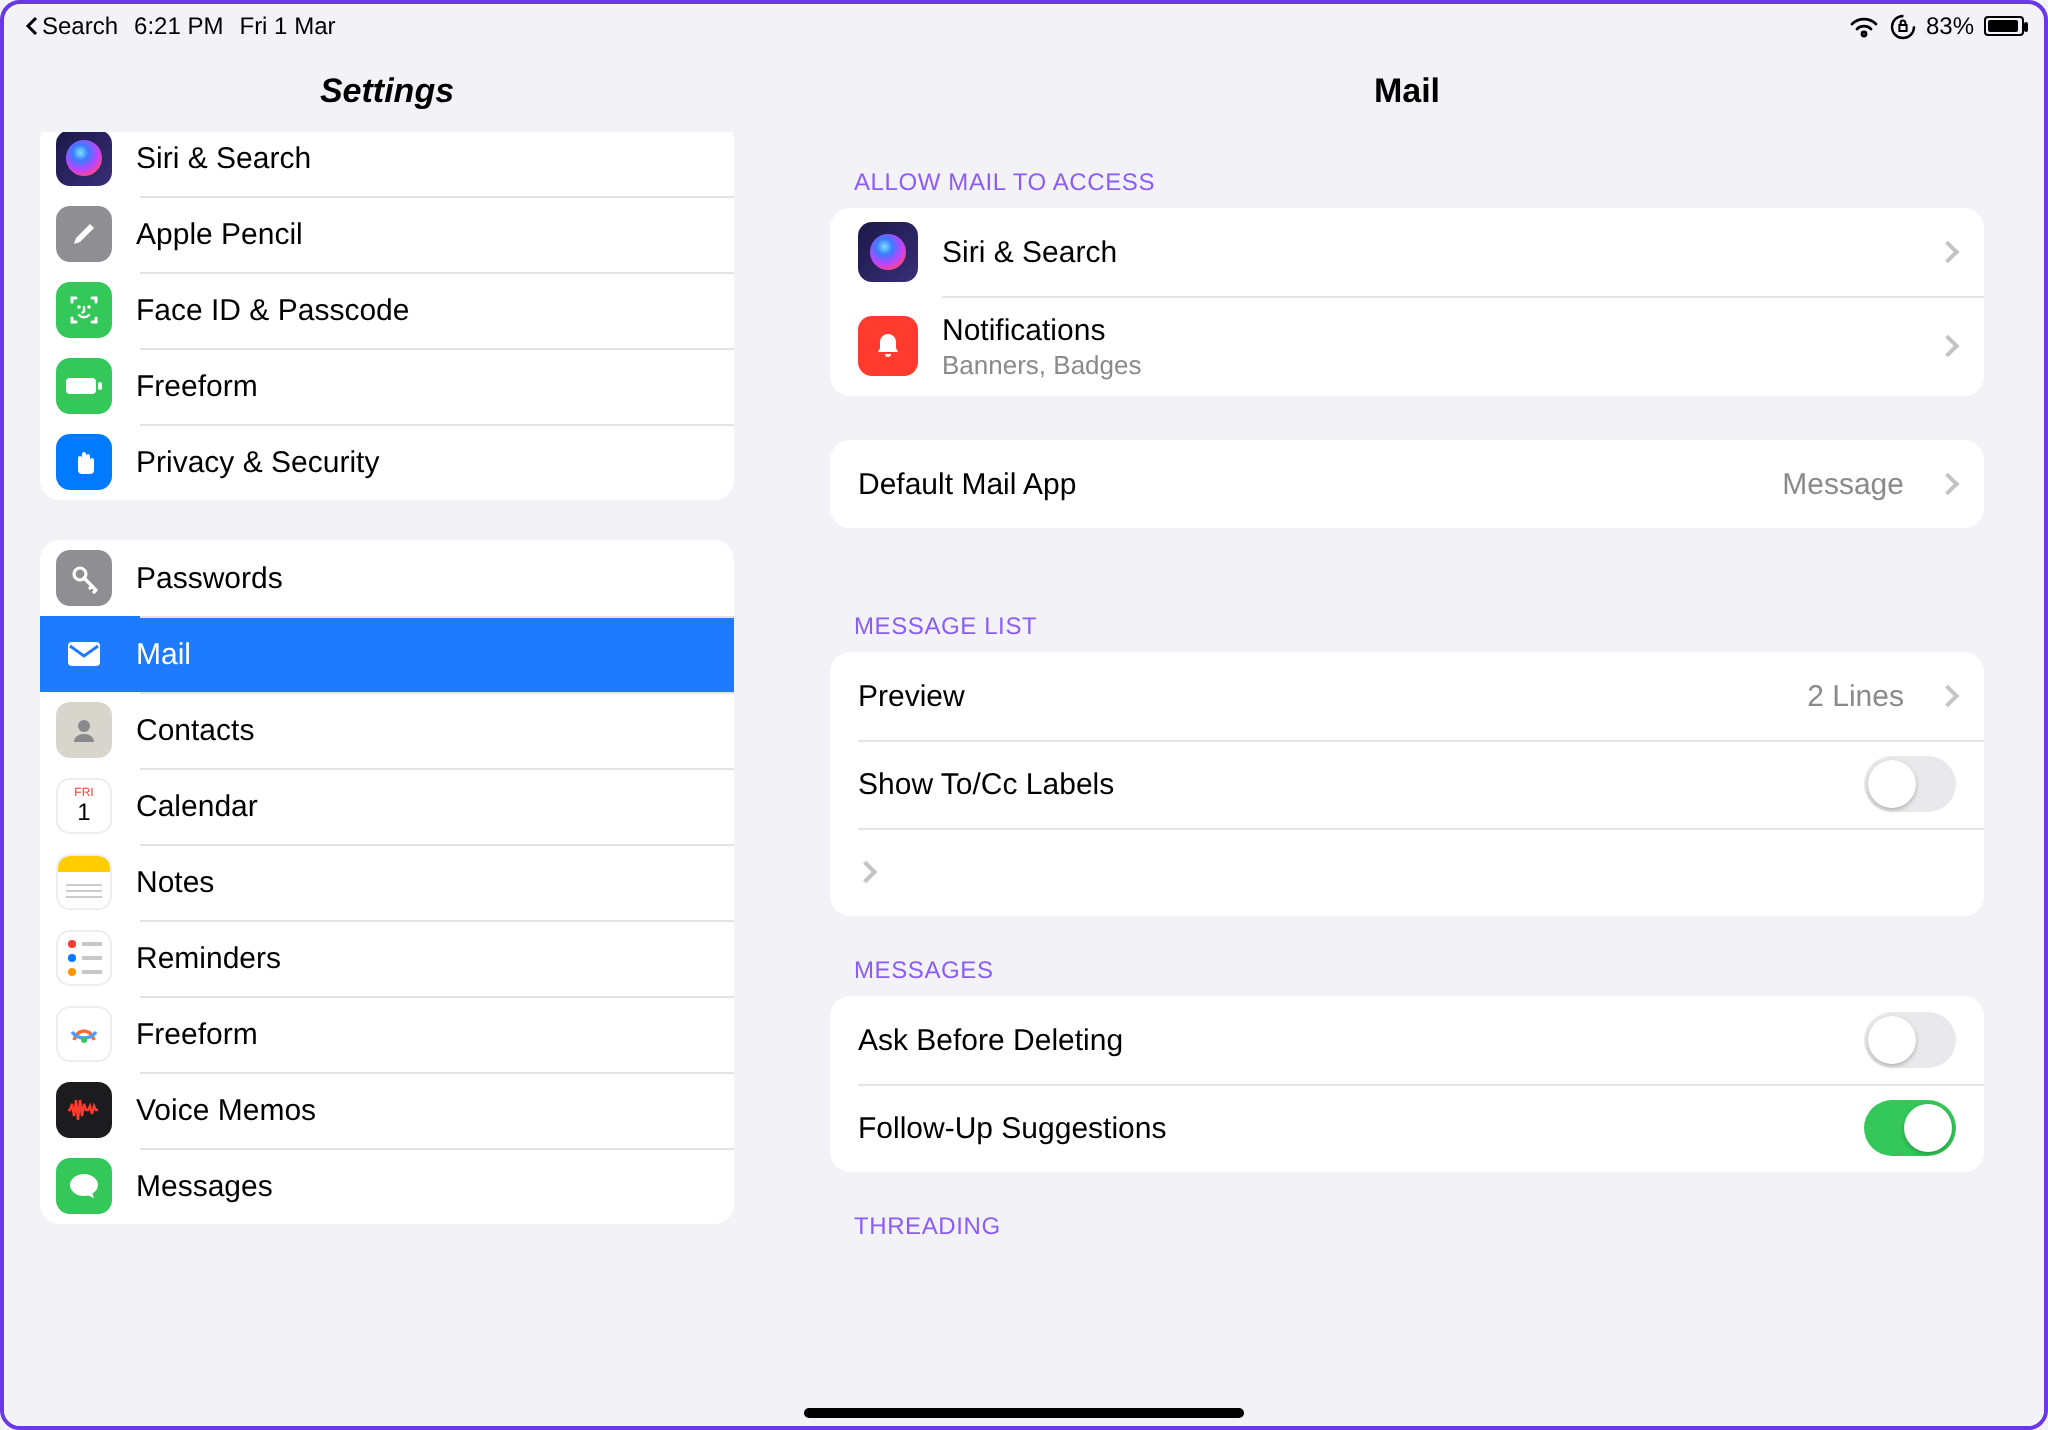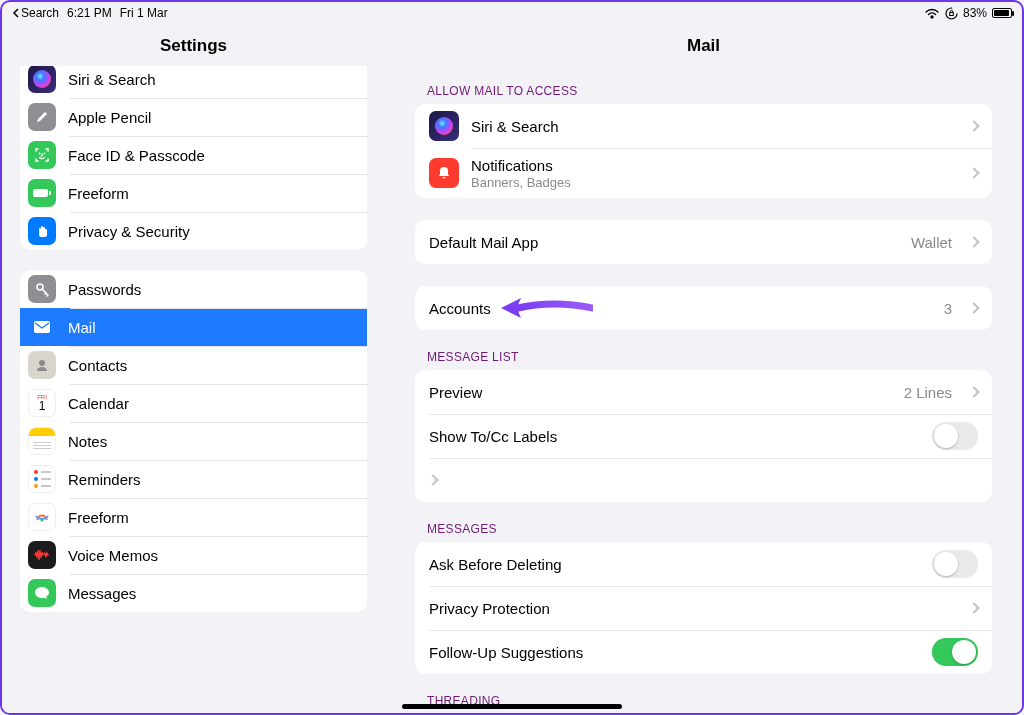--- a/index.html
+++ b/index.html
@@ -5,35 +5,35 @@
   * { box-sizing: border-box; margin: 0; padding: 0; font-family: -apple-system, "Helvetica Neue", Arial, sans-serif; }
   body { width: 1024px; height: 715px; overflow: hidden; background:#f2f2f7; border:2px solid #6a38e8; border-radius:10px; position:relative;}
   
   .statusbar { position:absolute; top:0; left:0; right:0; height:22px; display:flex; justify-content:space-between; align-items:center; padding:0 10px; font-size:12px; font-weight:500; color:#000;}
   .statusbar .left { display:flex; gap:8px; align-items:center;}
   .statusbar .right { display:flex; gap:5px; align-items:center;}
   .back-group{display:flex;align-items:center;gap:1px;}
   
   .container { position:absolute; top:22px; bottom:0; left:0; right:0; display:flex;}
   .sidebar { width:383px; background:#f2f2f7; display:flex; flex-direction:column;}
-  .sidebar-title { text-align:center; font-weight:700; font-size:17px; padding:12px 0 10px;}
+  .sidebar-title { text-align:center; font-weight:700; font-size:17px; padding:12px 0 10px;font-style:italic;}
   .sidebar-scroll{flex:1; overflow:hidden; padding:0 18px 0 18px;}
   .group { background:#fff; border-radius:10px; margin-bottom:20px; overflow:hidden;}
   .group.tight{margin-bottom:18px;}
   .row { display:flex; align-items:center; height:38px; padding:0 10px 0 8px; gap:12px; position:relative; cursor:pointer;}
   .row + .row::before { content:""; position:absolute; left:50px; right:0; top:0; height:1px; background:#e3e3e6;}
   .row.selected{background:#1e7bff;}
   .row.selected .label{color:#fff;}
   .icon { width:28px; height:28px; border-radius:7px; display:flex; align-items:center; justify-content:center; flex-shrink:0; font-size:15px; color:#fff;}
   .label { font-size:15px; color:#000;}
   
   .detail { flex:1; background:#f2f2f7; position:relative; display:flex; flex-direction:column;}
   .detail-title { text-align:center; font-weight:700; font-size:17px; padding:12px 0 10px;}
   .detail-scroll{ flex:1; overflow:hidden; padding:0 30px;}
-  .section-header{ font-size:12px; color:#701a75; padding:20px 12px 6px; text-transform:uppercase; letter-spacing:.3px;}
+  .section-header{ font-size:12px; color:#8b5cf6; padding:20px 12px 6px; text-transform:uppercase; letter-spacing:.3px;}
   .section-header.first{padding-top:18px;}
   .dgroup{ background:#fff; border-radius:10px; overflow:hidden;}
   .drow{ display:flex; align-items:center; min-height:44px; padding:0 14px; gap:12px; position:relative; cursor:pointer;}
   .drow + .drow::before{content:""; position:absolute; left:14px; right:0; top:0; height:1px; background:#e5e5ea;}
   .drow.iconrow + .drow.iconrow::before{left:56px;}
   .drow .dicon{width:30px;height:30px;border-radius:7px;display:flex;align-items:center;justify-content:center;flex-shrink:0; color:#fff; font-size:16px;}
   .drow .dtext{flex:1;}
   .drow .dtitle{font-size:15px; color:#000;}
   .drow .dsub{font-size:13px; color:#8a8a8e; margin-top:1px;}
   .drow .dvalue{font-size:15px; color:#8a8a8e; margin-right:6px;}
@@ -283,45 +283,26 @@
           <div class="chev"></div>
         </div>
       </div>
 
       <div style="height:22px"></div>
       <div class="dgroup">
         <div class="drow">
           <div class="dtext">
               <div class="dtitle">Default Mail App</div>
             </div>
-          <div class="dvalue">Wallet</div>
+          <div class="dvalue">Message</div>
           <div class="chev"></div>
         </div>
       </div>
 
       <div style="height:22px"></div>
-      <div class="dgroup" style="position:relative">
-        <div class="drow">
-          <div class="dtext">
-              <div class="dtitle">Accounts</div>
-            </div>
-          <div class="dvalue">3</div>
-          <div class="chev"></div>
-        </div>
-        <svg class="arrow-annot" style="left:78px;top:4px" width="100" height="36" viewBox="0 0 100 36">
-            <defs>
-              <linearGradient id="g1" x1="0" x2="1">
-                <stop offset="0" stop-color="#7b3ff2"></stop>
-                <stop offset="1" stop-color="#9a5cf5"></stop>
-              </linearGradient>
-            </defs>
-            <path d="M100 18 Q60 10 25 18" stroke="url(#g1)" stroke-width="7" fill="none" stroke-linecap="round"></path>
-            <path d="M28 8 L8 18 L28 28 Q22 18 28 8Z" fill="#7b3ff2"></path>
-          </svg>
-      </div>
 
       <div class="section-header">Message List</div>
       <div class="dgroup">
         <div class="drow">
           <div class="dtext">
               <div class="dtitle">Preview</div>
             </div>
           <div class="dvalue">2 Lines</div>
           <div class="chev"></div>
         </div>
@@ -336,26 +317,20 @@
         </div>
       </div>
 
       <div class="section-header">Messages</div>
       <div class="dgroup">
         <div class="drow">
           <div class="dtext">
               <div class="dtitle">Ask Before Deleting</div>
             </div>
           <div class="toggle"></div>
-        </div>
-        <div class="drow">
-          <div class="dtext">
-              <div class="dtitle">Privacy Protection</div>
-            </div>
-          <div class="chev"></div>
         </div>
         <div class="drow">
           <div class="dtext">
               <div class="dtitle">Follow-Up Suggestions</div>
             </div>
           <div class="toggle on"></div>
         </div>
       </div>
 
       <div class="section-header">Threading</div>

